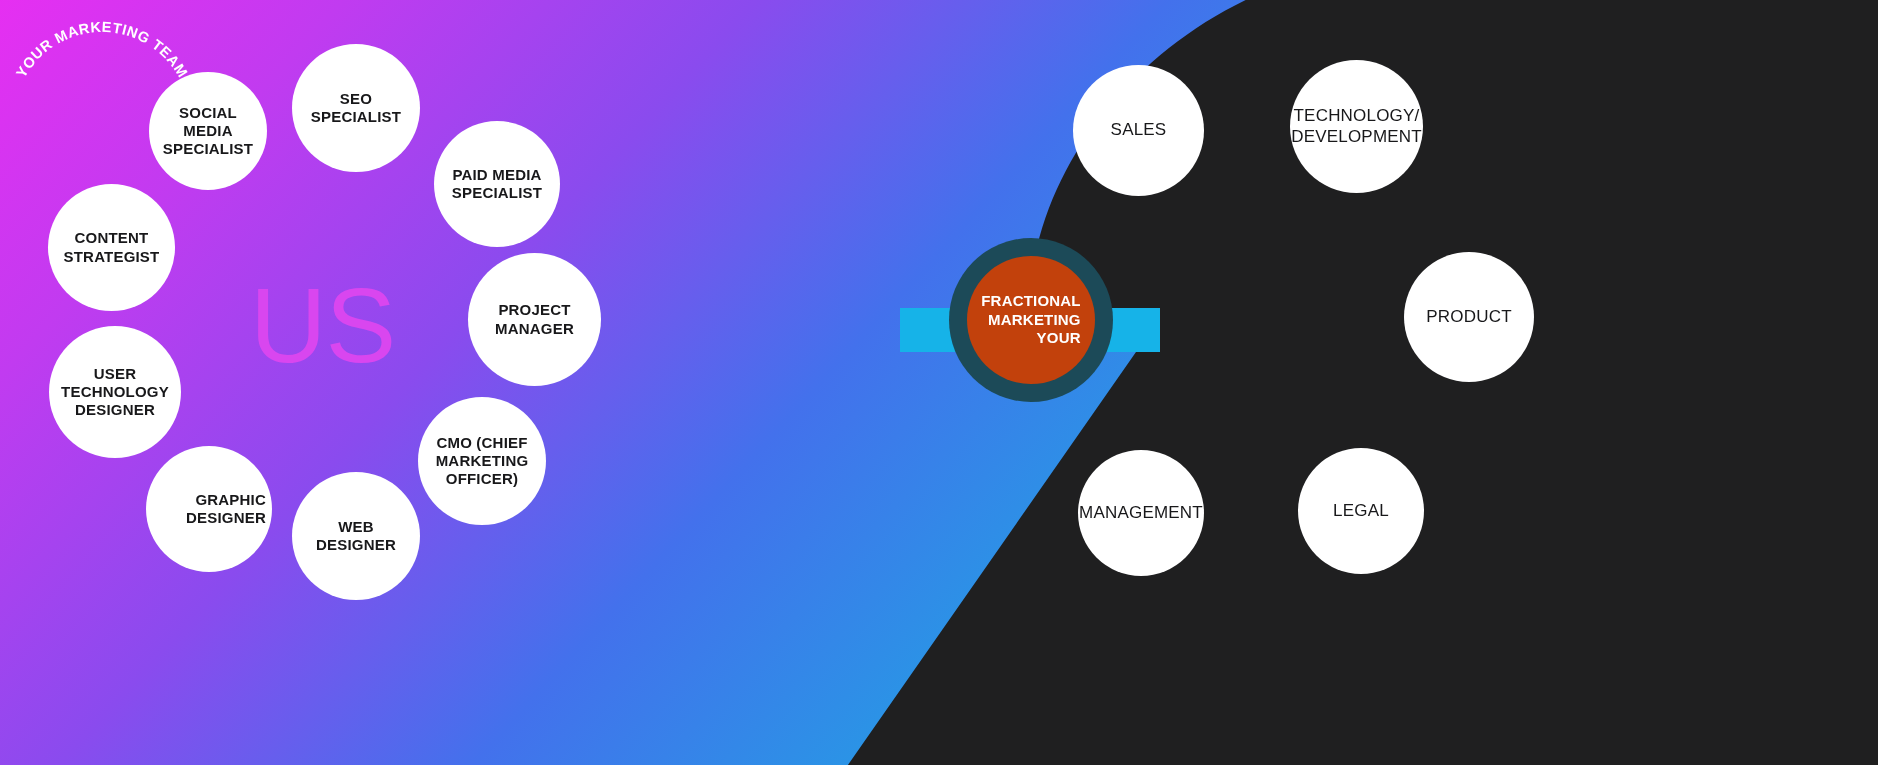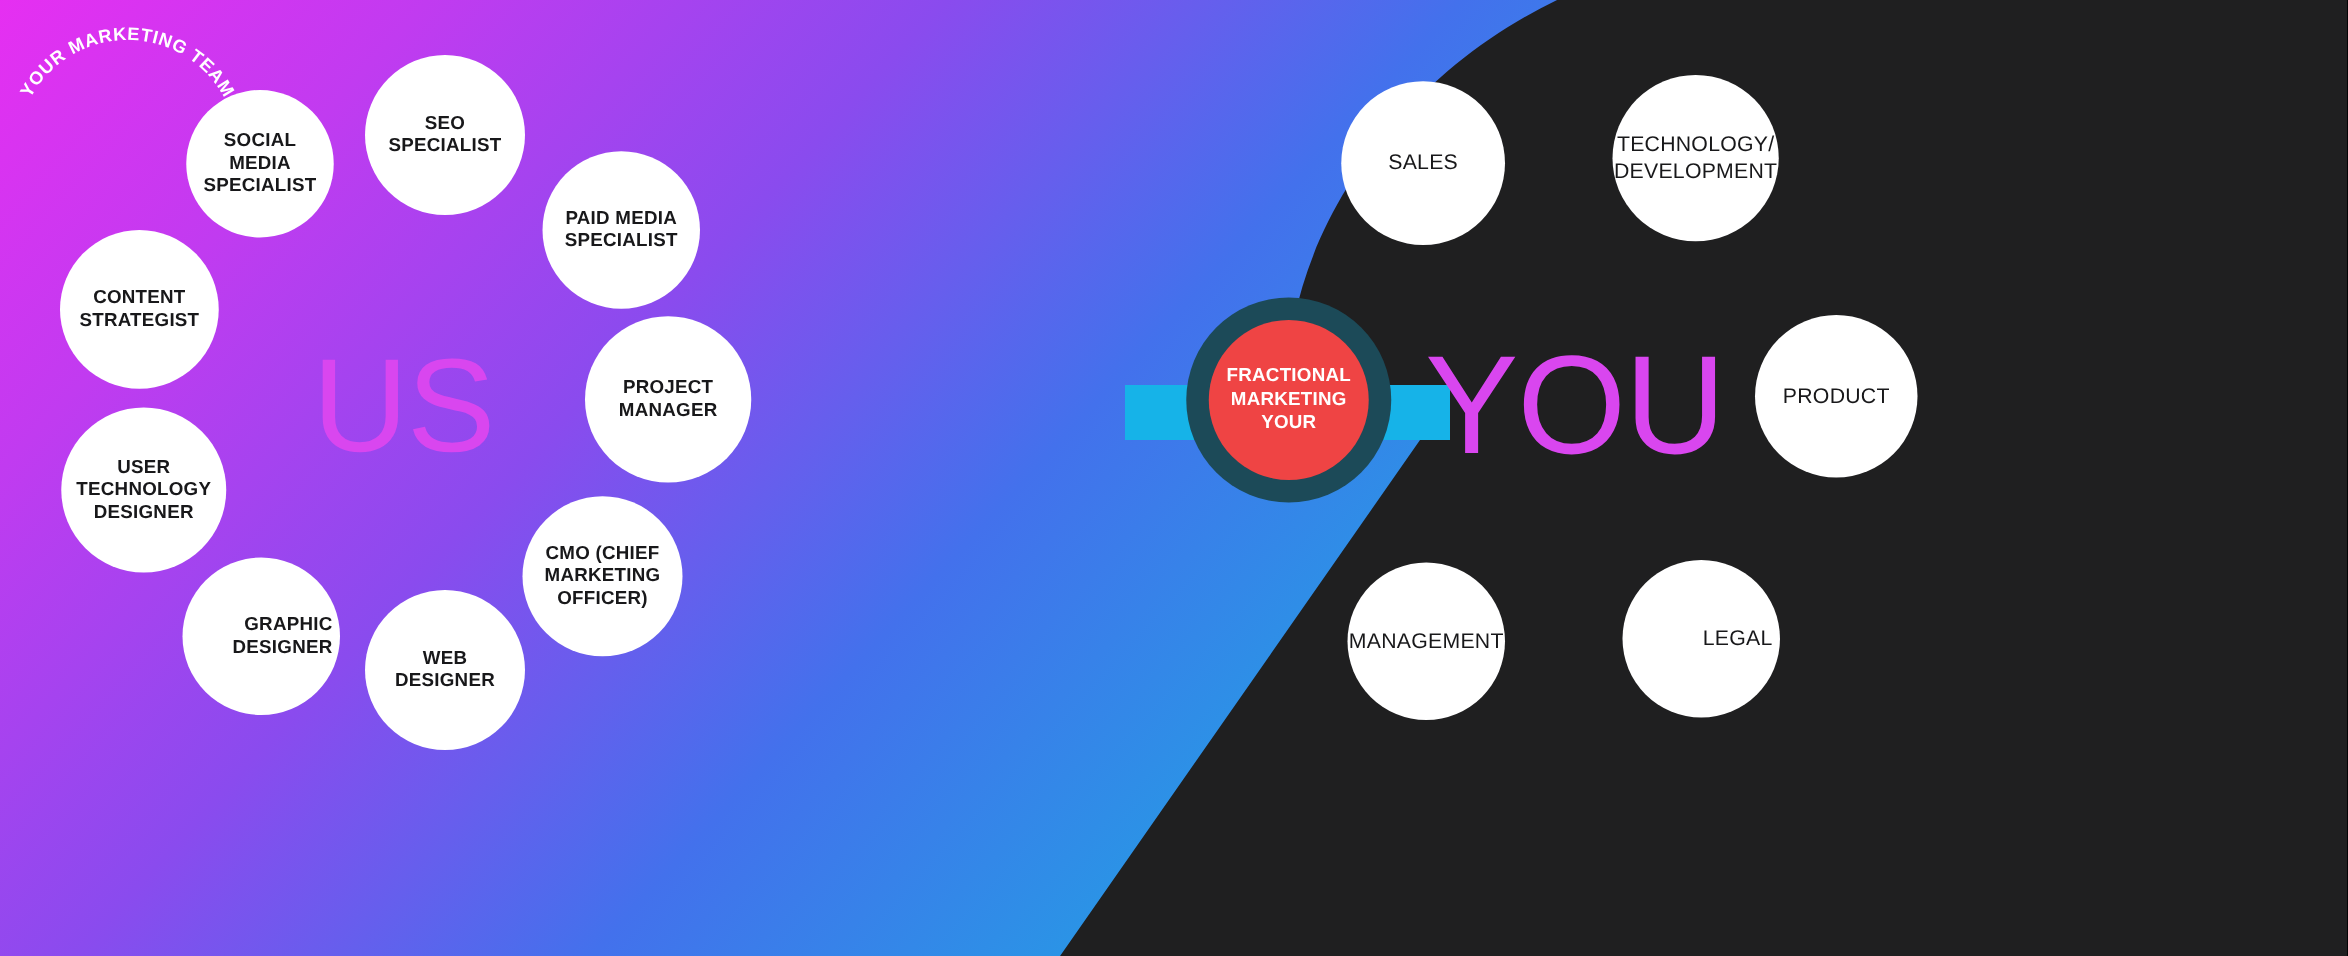--- a/index.html
+++ b/index.html
@@ -50,23 +50,23 @@
     left:949px; top:238px;
     width:164px; height:164px;
     border-radius:50%;
     background:#1C4A58;
   }
   #hub{
     position:absolute;
     left:967px; top:256px;
     width:128px; height:128px;
     border-radius:50%;
-    background:#ef4444;
+    background:#c2410c;
     display:flex; align-items:center; justify-content:center;
-    text-align:center;
+    text-align:right;
   }
   #hub span{
     color:#fff; font-size:15px; font-weight:700; line-height:1.25; letter-spacing:.2px;
   }
   #hub-arc{ position:absolute; left:929px; top:218px; width:204px; height:204px; }
   #hub-arc text{ fill:#fff; font-size:14.5px; font-weight:700; letter-spacing:.6px;
                  font-family:"Liberation Sans", sans-serif; }
 </style>
 </head>
 <body>
@@ -152,31 +152,30 @@
   </div>
   <svg id="hub-arc" viewBox="0 0 204 204">
     <defs>
       <path id="arcPath" d="M 14,120 A 88,88 0 0 1 190,120" fill="none"></path>
     </defs>
     <text>
       <textPath href="#arcPath" startOffset="50%" text-anchor="middle" id="arcTextPath">YOUR MARKETING TEAM</textPath>
     </text>
   </svg>
 
-  <div class="wordmark" id="you-word">YOU</div>
 
   <div class="bubble bub-right" style="left:1073px;top:65px;width:131px;height:131px;align-items:center;">
     <span>SALES</span>
   </div>
   <div class="bubble bub-right" style="left:1290px;top:60px;width:133px;height:133px;">
     <span>TECHNOLOGY/ DEVELOPMENT</span>
   </div>
   <div class="bubble bub-right" style="left:1404px;top:252px;width:130px;height:130px;">
     <span>PRODUCT</span>
   </div>
   <div class="bubble bub-right" style="left:1078px;top:450px;width:126px;height:126px;">
     <span>MANAGEMENT</span>
   </div>
-  <div class="bubble bub-right" style="left:1298px;top:448px;width:126px;height:126px;justify-content:flex-end;">
+  <div class="bubble bub-right" style="left:1298px;top:448px;width:126px;height:126px;">
     <span>LEGAL</span>
   </div>
 
 </div>
 
 </body></html>

